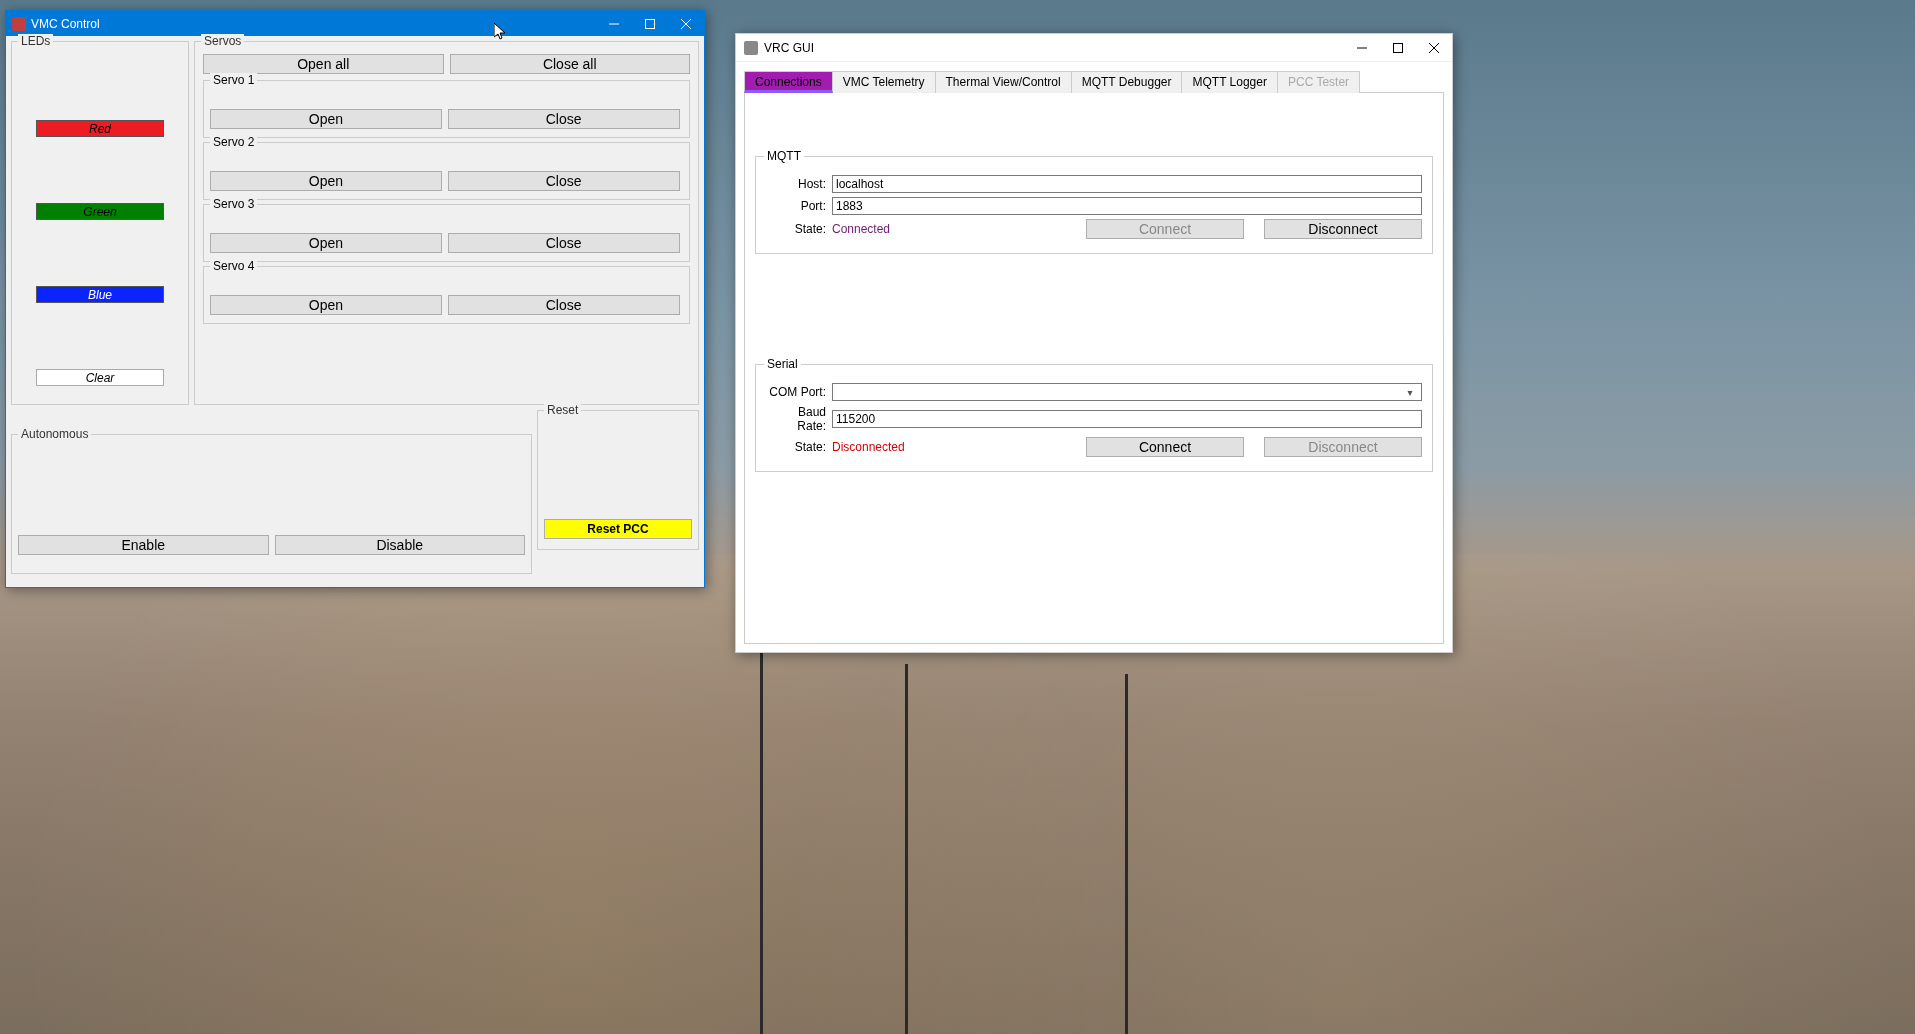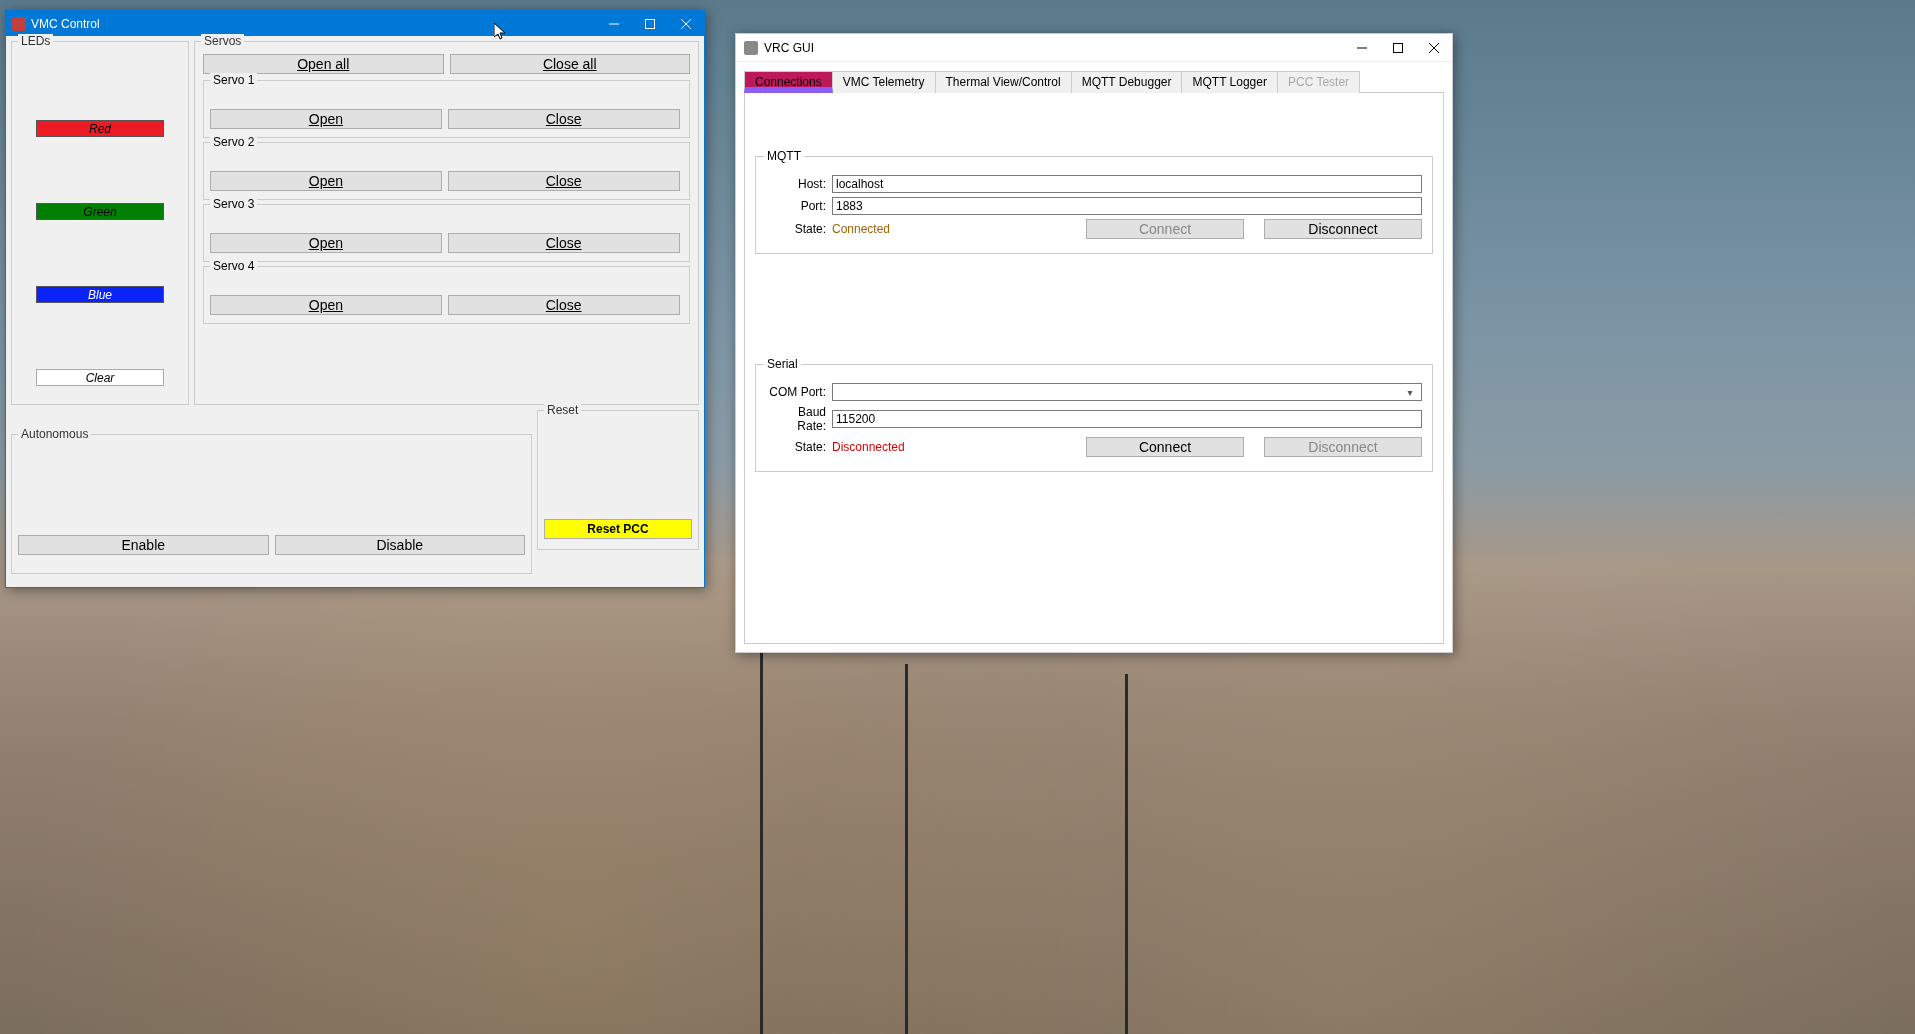--- a/index.html
+++ b/index.html
@@ -70,21 +70,21 @@
 .group > .group-title {
   position: absolute;
   top: -8px;
   left: 6px;
   background: #f0f0f0;
   padding: 0 3px;
   font-size: 12px;
   color: #333;
 }
 .leds-group { grid-column: 1; grid-row: 1; display:flex; flex-direction:column; }
-.servos-group { grid-column: 2; grid-row: 1; text-decoration: underline; }
+.servos-group { grid-column: 2; grid-row: 1; }
 .bottom-row { grid-column: 1 / span 2; grid-row: 2; display:flex; gap:5px; }
 .autonomous-group { flex: 1; height: 140px; position:relative;margin-top:24px;}
 .reset-group { width: 162px; height: 140px; position:relative;}
 
 .led-btn {
   height: 17px;
   width: 128px;
   margin: 4px auto;
   font-size: 12px;
   text-align: center;
@@ -177,22 +177,22 @@
   border-bottom:none;
   background:#f0f0f0;
   font-size:12px;
   margin-right:-1px;
   cursor:pointer;
   position:relative;
   top:1px;
   color:#000;
 }
 .tab.active {
-  background:#be185d;
-  border-bottom:6px solid #8b5cf6;
+  background:#a21caf;
+  border-bottom:3px solid #8b5cf6;
   z-index:2;
 }
 .tab.disabled-tab { color:#aaa; }
 .tab-panel {
   flex:1;
   border:1px solid #ccc;
   border-top:none;
   background:#fff;
   padding:10px;
   display:flex; flex-direction:column;
@@ -215,21 +215,21 @@
   border:1px solid #7a7a7a;
   padding:1px 3px;
   font-size:12px;
   font-family:inherit;
   background:#fff;
 }
 .select-input { display:flex; align-items:center; justify-content:flex-end; background:#e9e9e9;}
 .select-arrow { width:16px; text-align:center; font-size:10px; color:#555;}
 .state-row { display:flex; align-items:center; margin:4px 0;}
 .state-row .lbl { width:60px; text-align:right; margin-right:6px;}
-.state-val.green { color:#a16207; }
+.state-val.green { color:#701a75; }
 .state-val.red   { color:#d80000; }
 .conn-btns { margin-left:auto; display:flex; gap:20px;padding-left:35px;}
 .conn-btns .btn { width:158px; }
 
 .spacer-flex { flex:1; }
 .mqtt-wrap { margin-top: 53px; }
 .serial-wrap { margin-top: 100px; }
 
 
 .ground {

